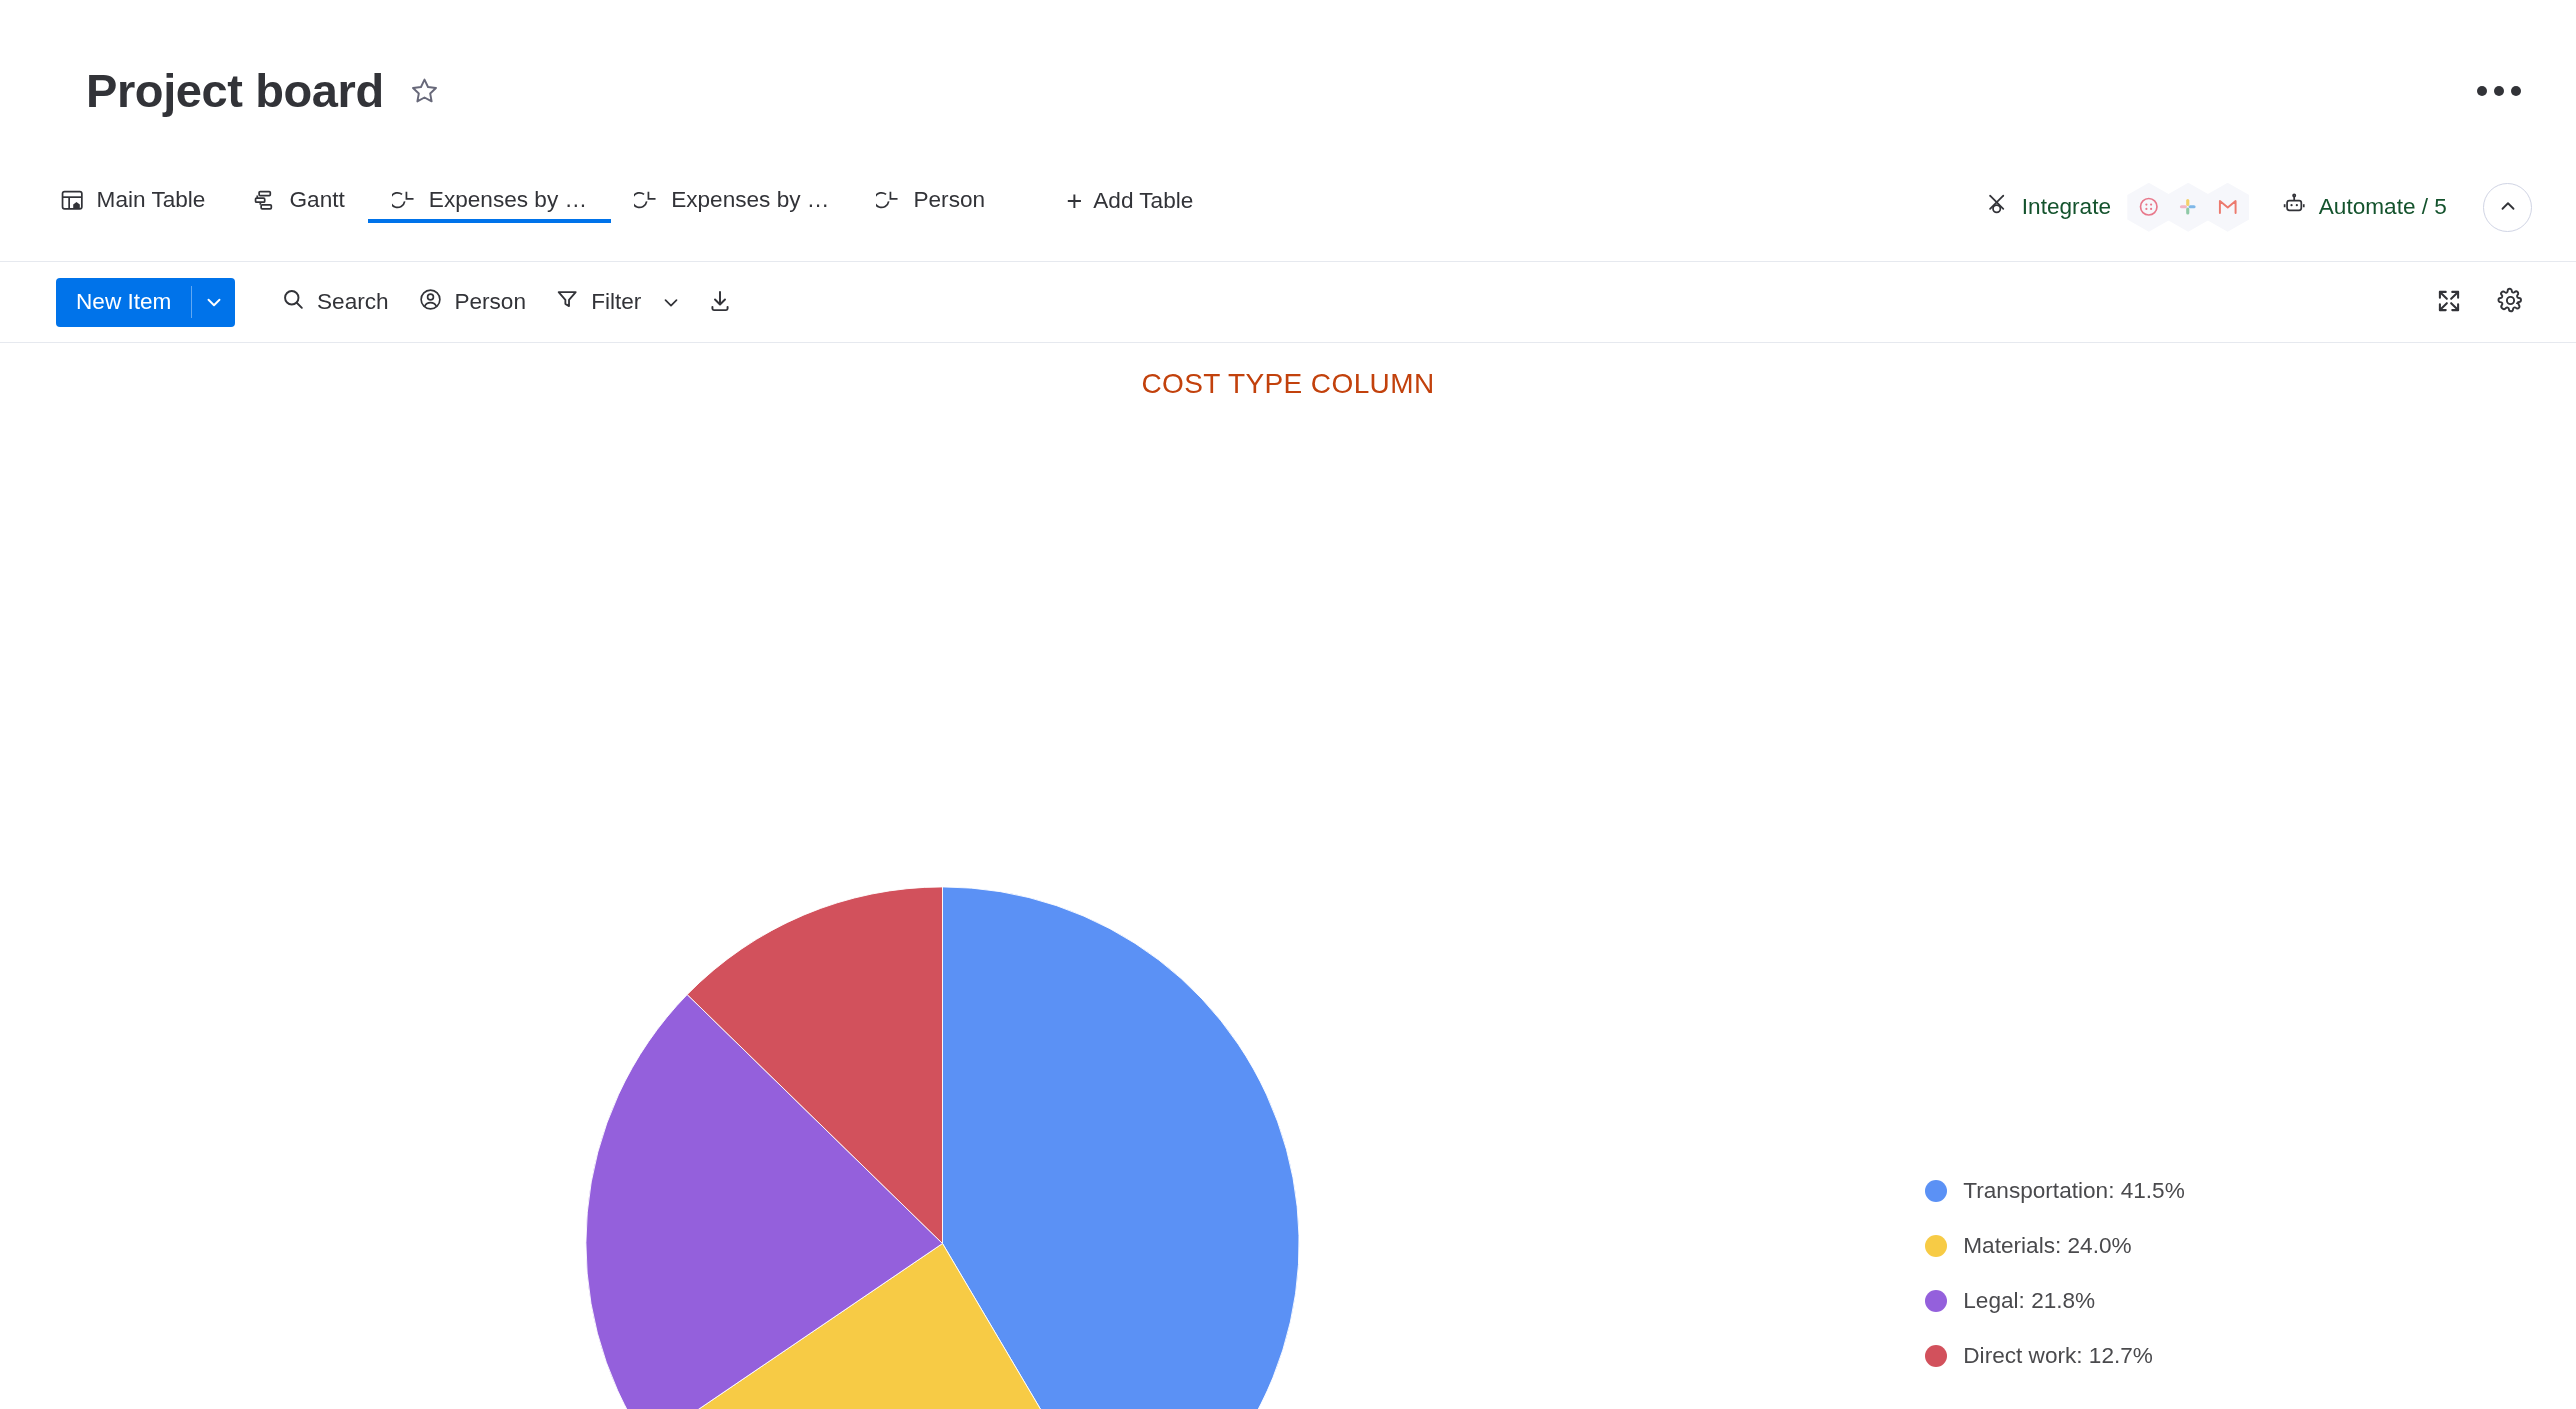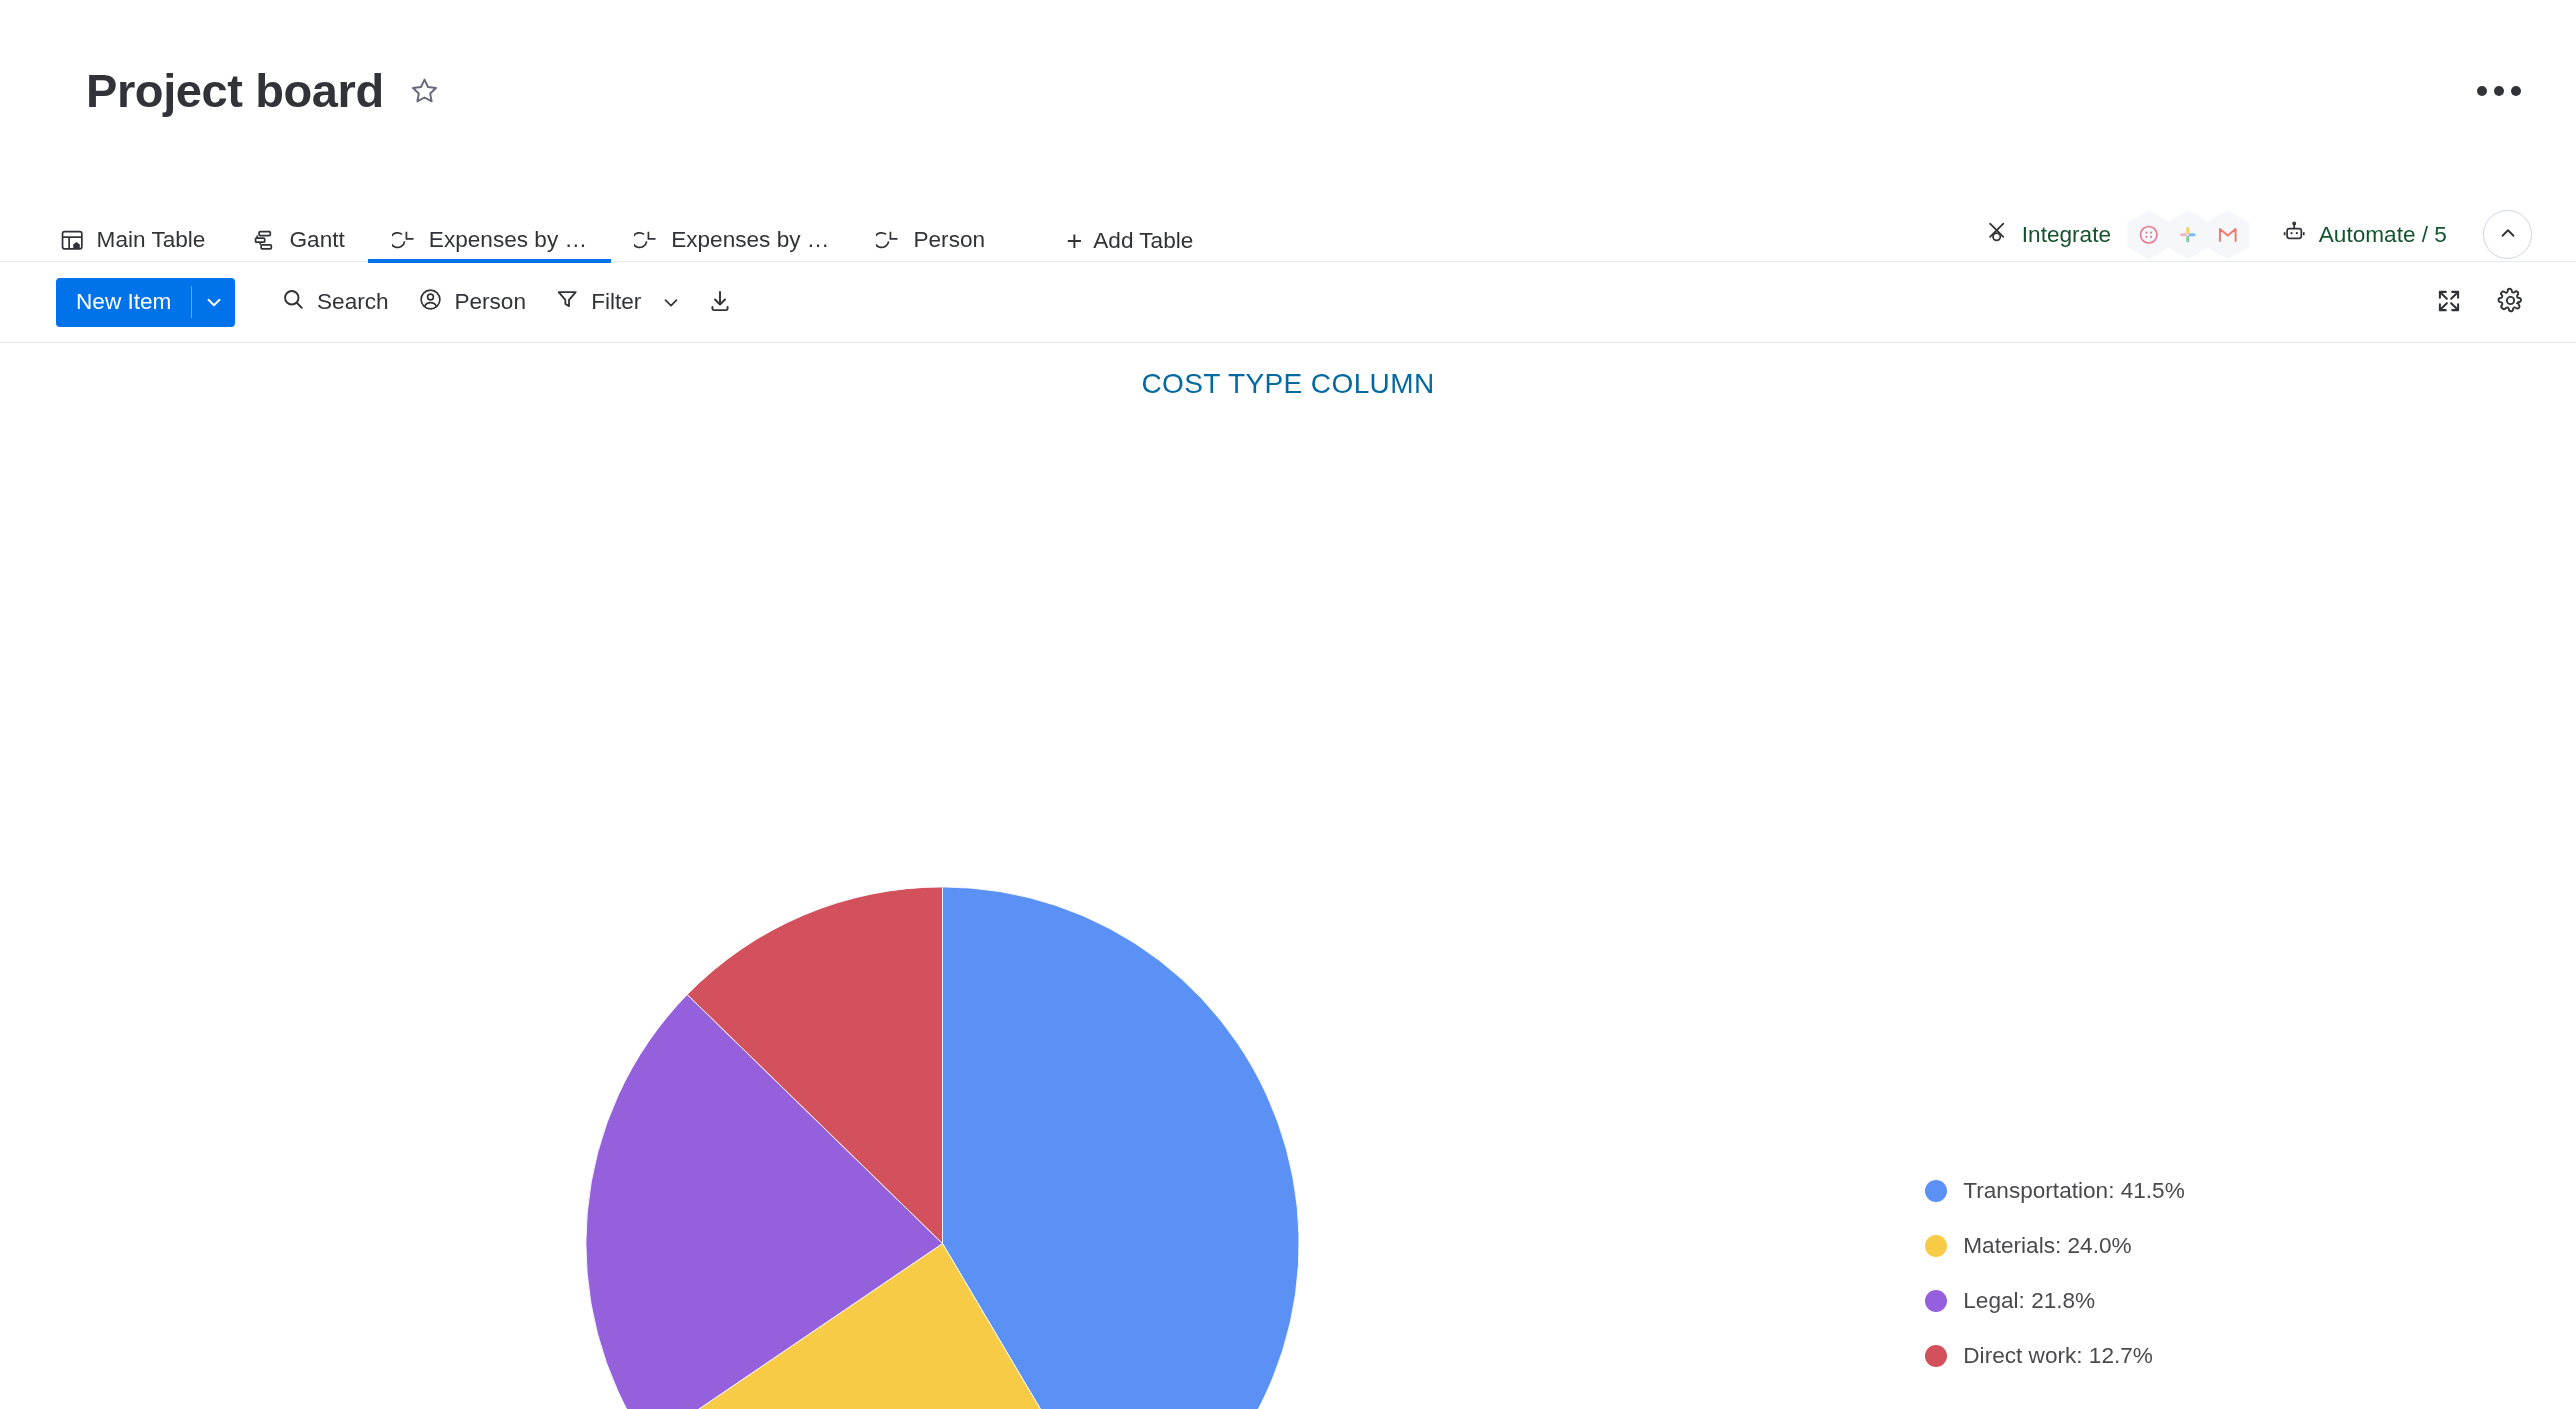--- a/index.html
+++ b/index.html
@@ -53,21 +53,21 @@
     border-radius: 50%;
     background: #323338;
   }
 
   
   .tabs-row {
     position: relative;
     height: 81px;
     padding: 0 42px 0 36px;
     display: flex;
-    align-items: flex-end;
+    align-items: flex-start;
     border-bottom: 1.8px solid #e6e9ef;
   }
   .tabs-left { display: flex; align-items: stretch; }
   .tab {
     display: flex;
     align-items: center;
     gap: 12.7px;
     padding: 0 23.5px;
     font-size: 22.6px;
     color: #323338;
@@ -188,21 +188,21 @@
 
   
   .chart-area {
     position: relative;
     height: 1065px;
     background: #fff;
   }
   .chart-title {
     text-align: center;
     font-size: 28px;
-    color: #0369a1;
+    color: #c2410c;
     letter-spacing: 0.4px;
     padding-top: 25px;
     font-weight: 400;
   }
   .pie-wrap {
     position: absolute;
     left: 585px;
     top: 543px;
     width: 715px;
     height: 715px;

